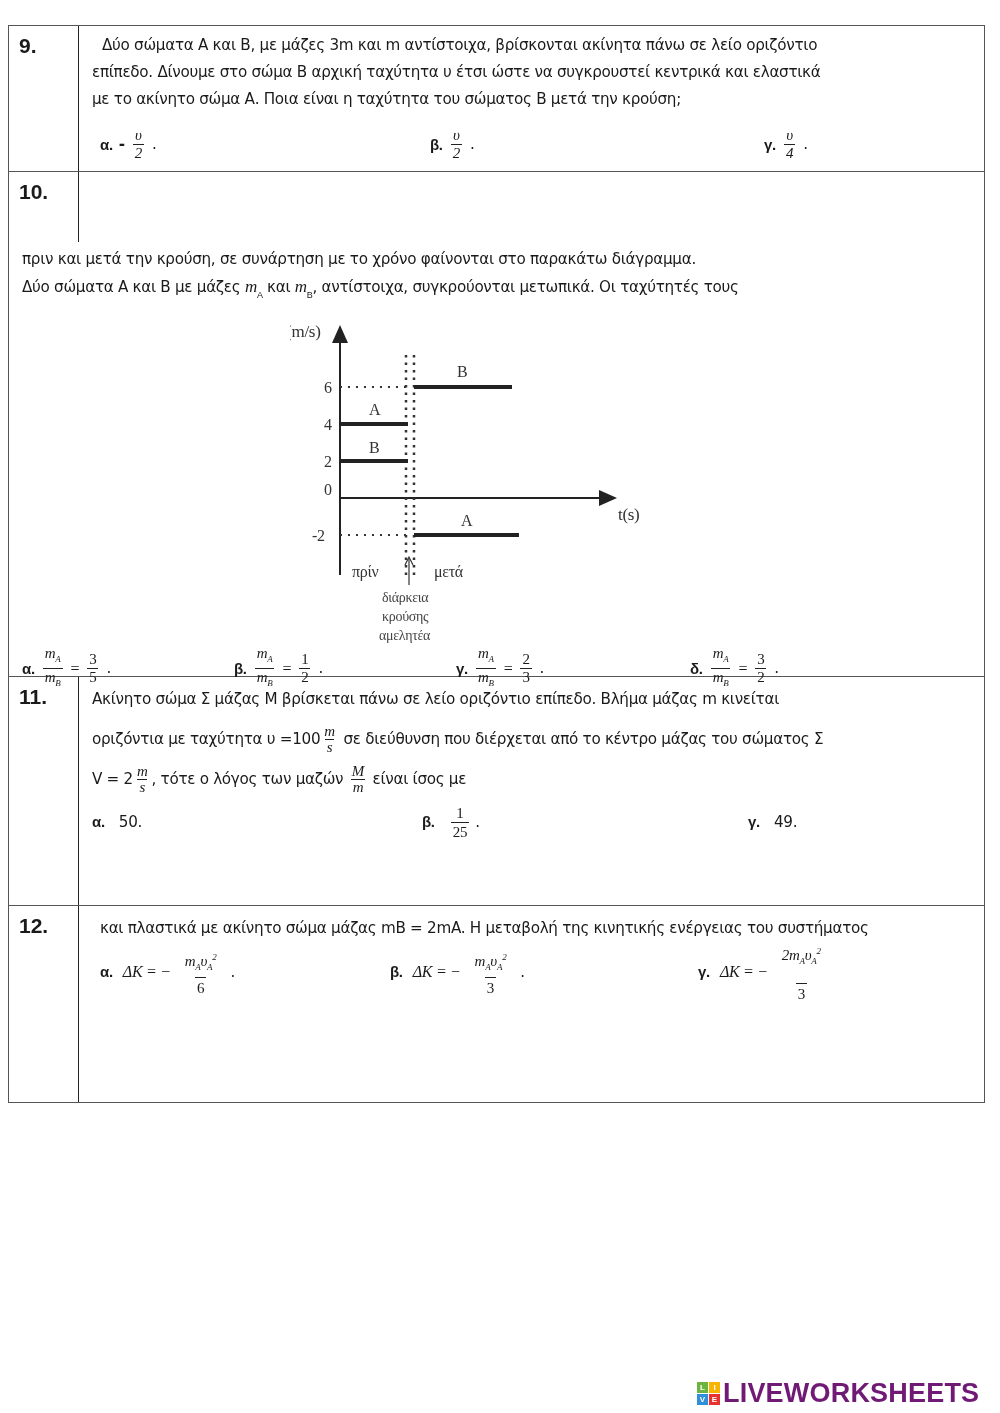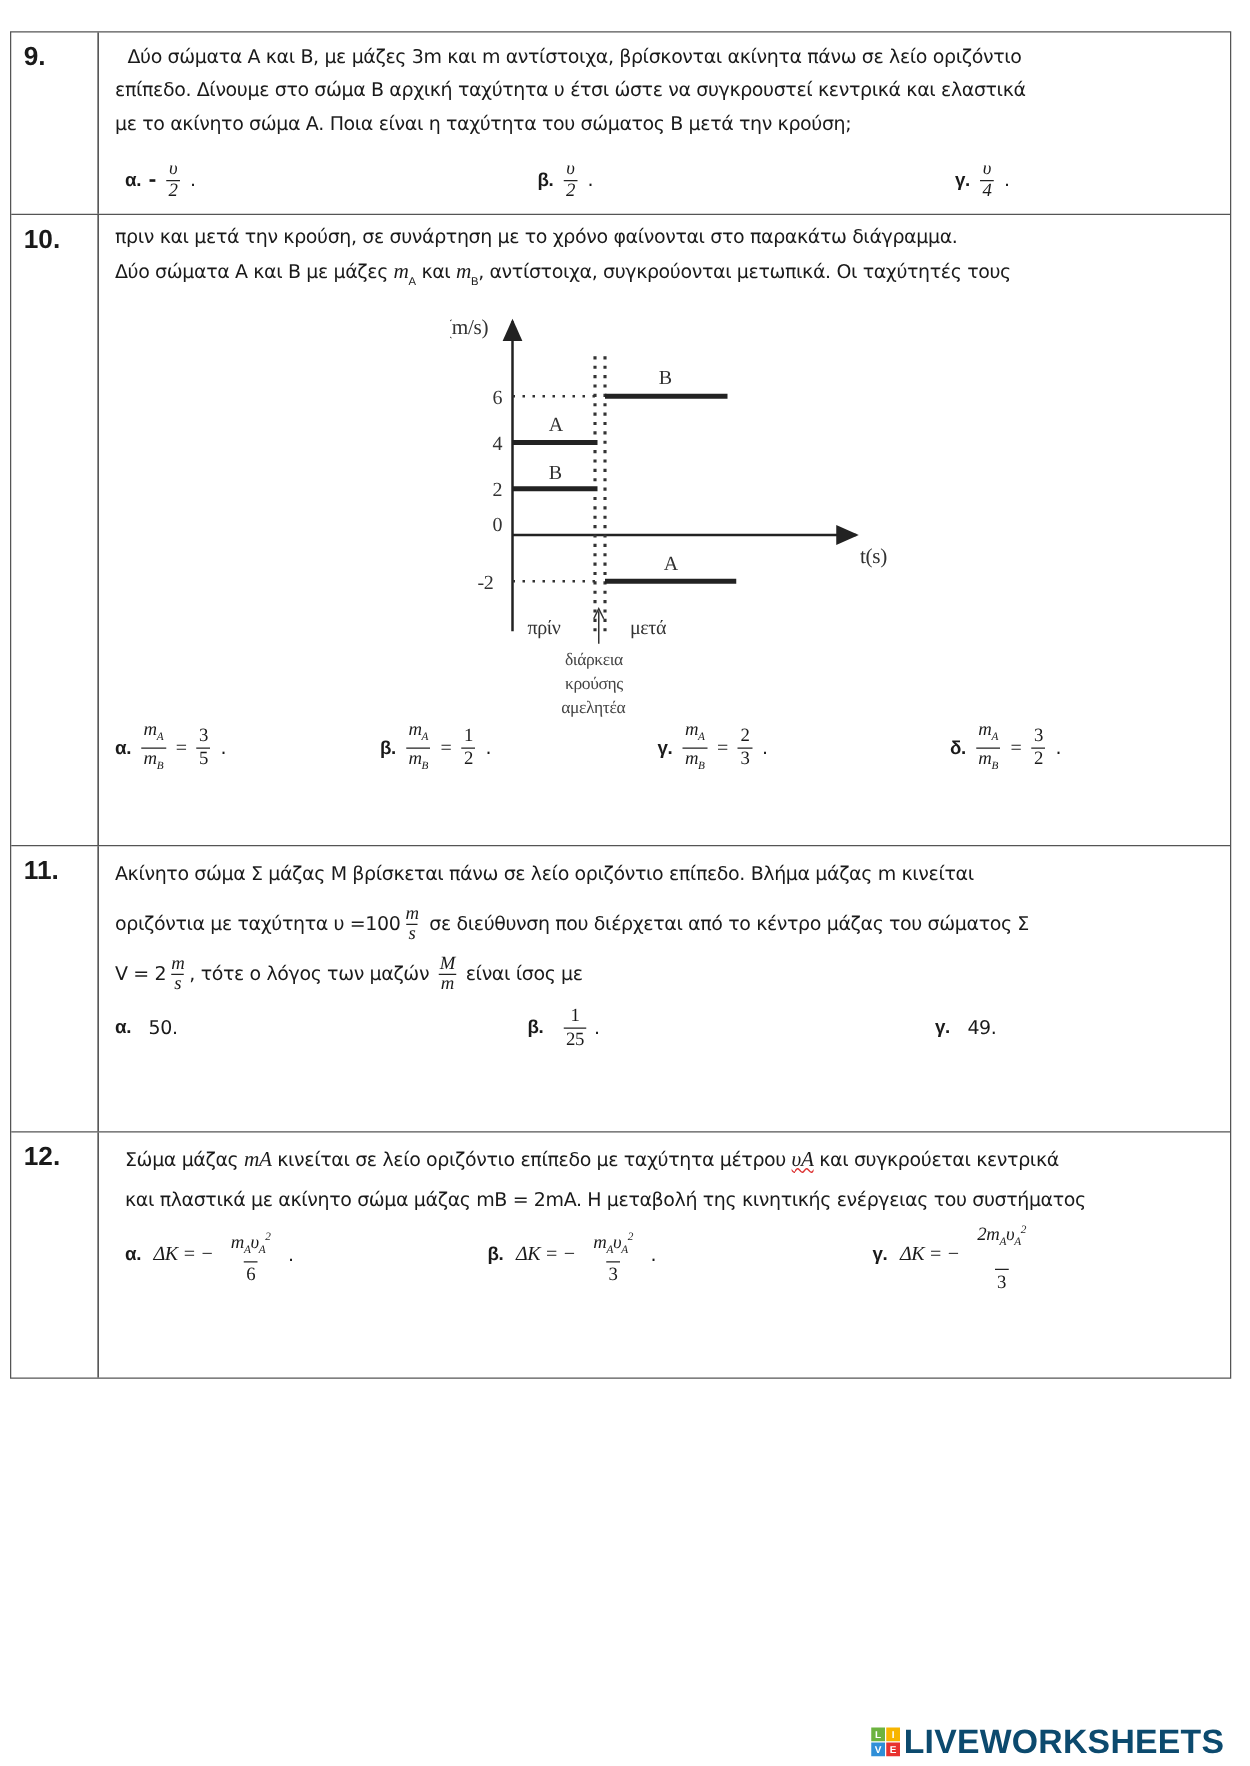--- a/index.html
+++ b/index.html
@@ -26,21 +26,21 @@
     .frac .d { border-top: 1px solid #222; padding: 0 2px; }
     .frac.up .n, .frac.up .d { font-style: normal; }
     .eq { font-family: "Liberation Serif", serif; font-size: 16px; }
     .chart { position: relative; margin: 6px 0 0 0; height: 330px; }
     .chart svg { position: absolute; left: 268px; top: 0; }
     .logo { position: absolute; left: 697px; top: 1378px; display: flex; align-items: center; gap: 3px; }
     .logo-blocks { display: grid; grid-template-columns: 11px 11px; grid-template-rows: 11px 11px; gap: 1px; }
     .logo-blocks span { display: flex; align-items: center; justify-content: center; font-size: 8px;
                         font-weight: bold; color: #fff; font-family: "Liberation Sans", sans-serif; }
     .logo-text { font-family: "Liberation Sans", sans-serif; font-weight: bold; font-size: 27px;
-                 color: #0c4a6e; letter-spacing: 0.2px; }
+                 color: #701a75; letter-spacing: 0.2px; }
     .wavy { text-decoration: underline wavy #d33; text-decoration-thickness: 1px; }
   </style>
 </head>
 <body>
 
 <div class="sheet">
 
   <div class="row" style="height:145px;">
     <div class="num">9.</div>
     <div class="content" style="padding-top:6px;">
@@ -70,21 +70,21 @@
           <span class="frac">
             <span class="n">υ</span>
             <span class="d">4</span>
           </span>
           <span>.</span>
         </div>
       </div>
     </div>
   </div>
 
-  <div class="row" style="height:504px;">
+  <div class="row" style="height:504px;flex-direction:column;">
     <div class="num">10.</div>
     <div class="content" style="padding-top:4px;">
       <p>πριν και μετά την κρούση, σε συνάρτηση με το χρόνο φαίνονται στο παρακάτω διάγραμμα.</p>
       <p>
         <span>Δύο σώματα Α και Β με μάζες </span><span class="it">m</span><span class="sub">Α</span><span> και </span><span class="it">m</span><span class="sub">Β</span><span>, αντίστοιχα, συγκρούονται μετωπικά. Οι ταχύτητές τους</span>
       </p>
 
       <div class="chart">
         <svg width="380" height="330" viewBox="0 0 380 330">
           <defs>
@@ -227,23 +227,20 @@
           <span class="lbl">γ.</span>
           <span>49.</span>
         </div>
       </div>
     </div>
   </div>
 
   <div class="row" style="height:196px;">
     <div class="num">12.</div>
     <div class="content" style="line-height:32px; padding-top:6px;">
-      <p style="padding-left:8px;">
-        <span>Σώμα μάζας </span><span class="it">mA</span><span> κινείται σε λείο οριζόντιο επίπεδο με ταχύτητα μέτρου </span><span class="it wavy">υA</span><span> και συγκρούεται κεντρικά</span>
-      </p>
       <p style="padding-left:8px;">και πλαστικά με ακίνητο σώμα μάζας  mB = 2mA. Η μεταβολή της κινητικής ενέργειας του συστήματος</p>
       <div class="opts" style="height:56px;">
         <div class="opt" style="left:8px; height:56px; gap:10px;">
           <span class="lbl">α.</span>
           <span class="eq it">ΔK = −</span>
           <span class="frac" style="line-height:20px;">
               <span class="n">m<sub style="font-size:9px">A</sub>υ<sub style="font-size:9px">A</sub><sup style="font-size:9px">2</sup></span>
               <span class="d" style="font-style:normal">6</span>
             </span>
           <span>.</span>

